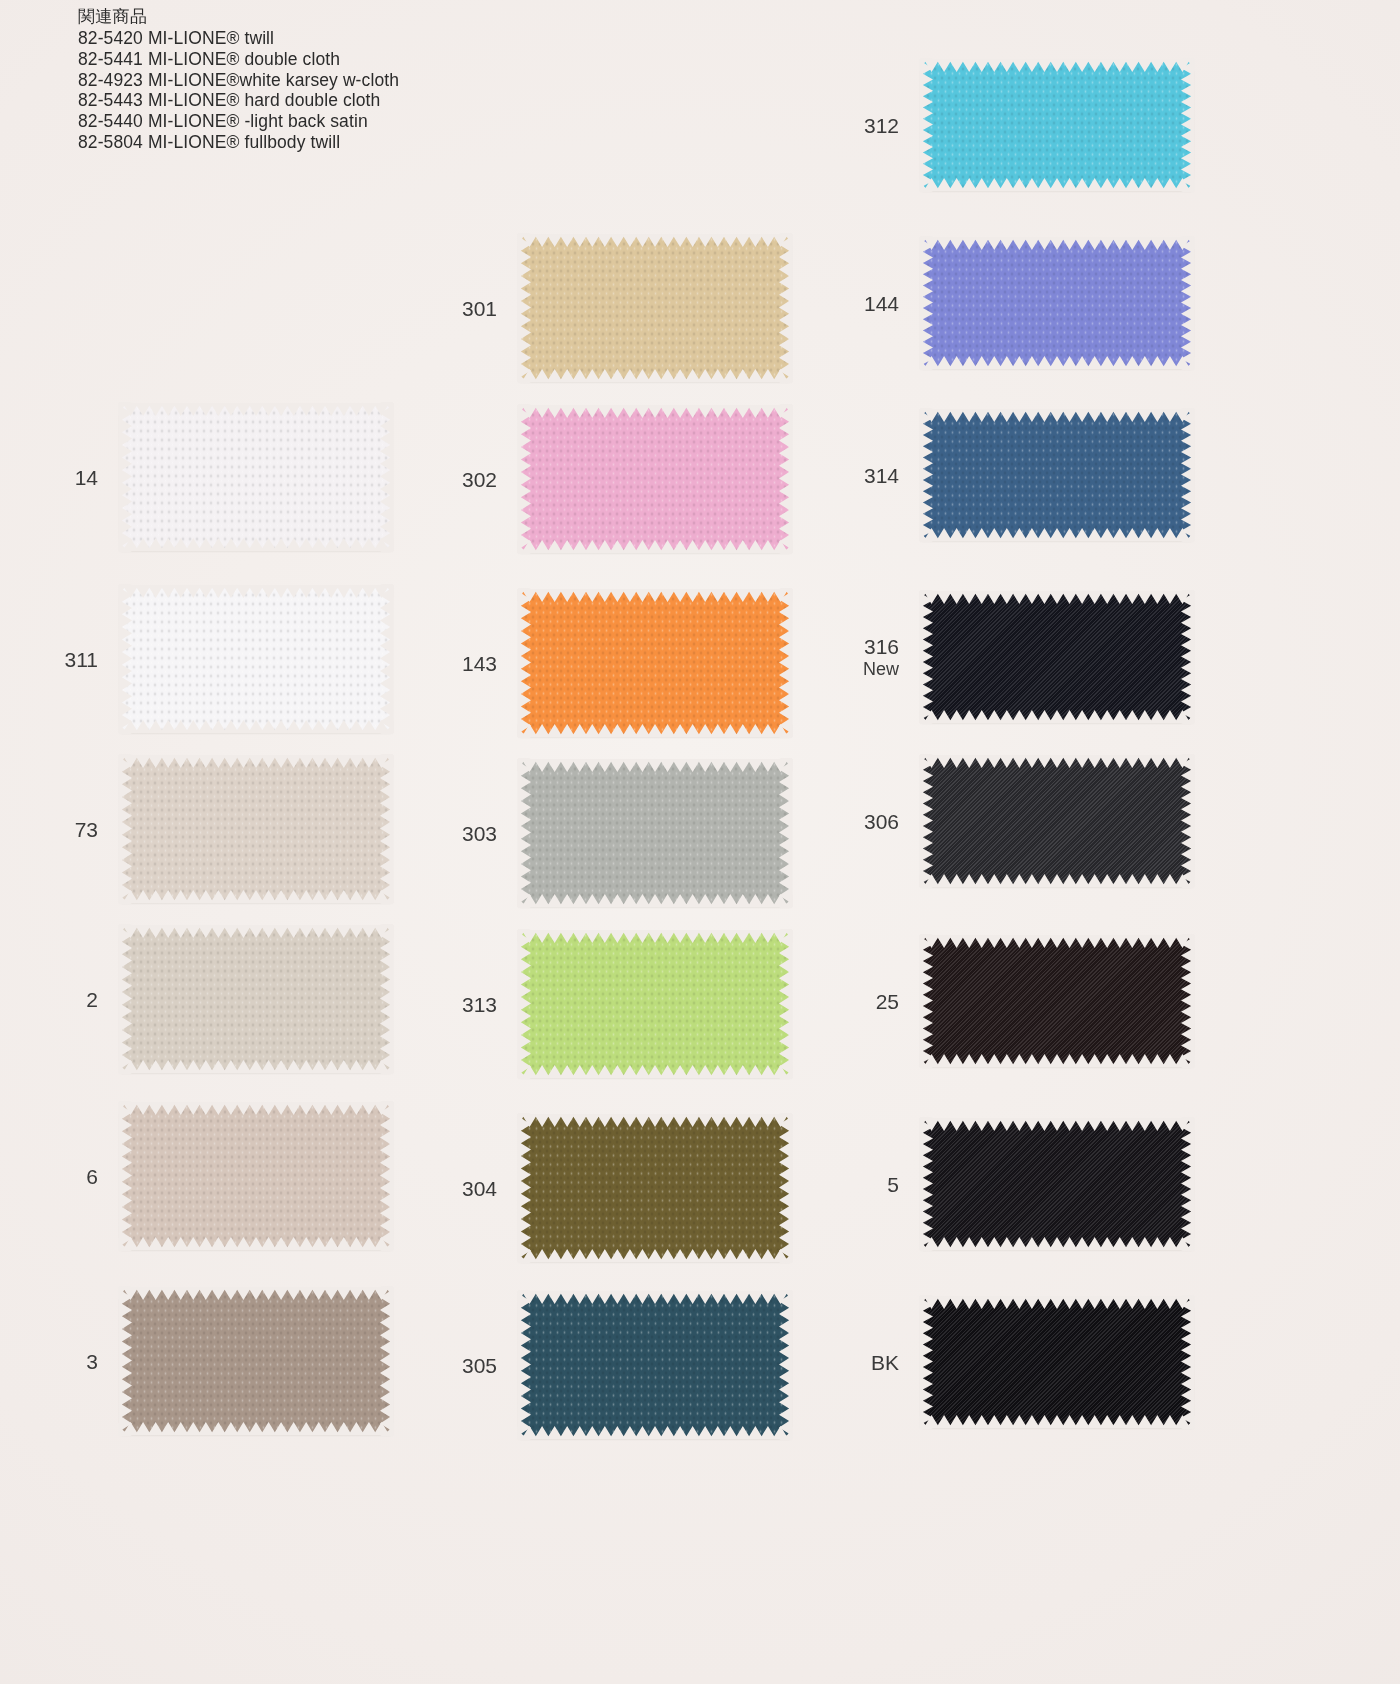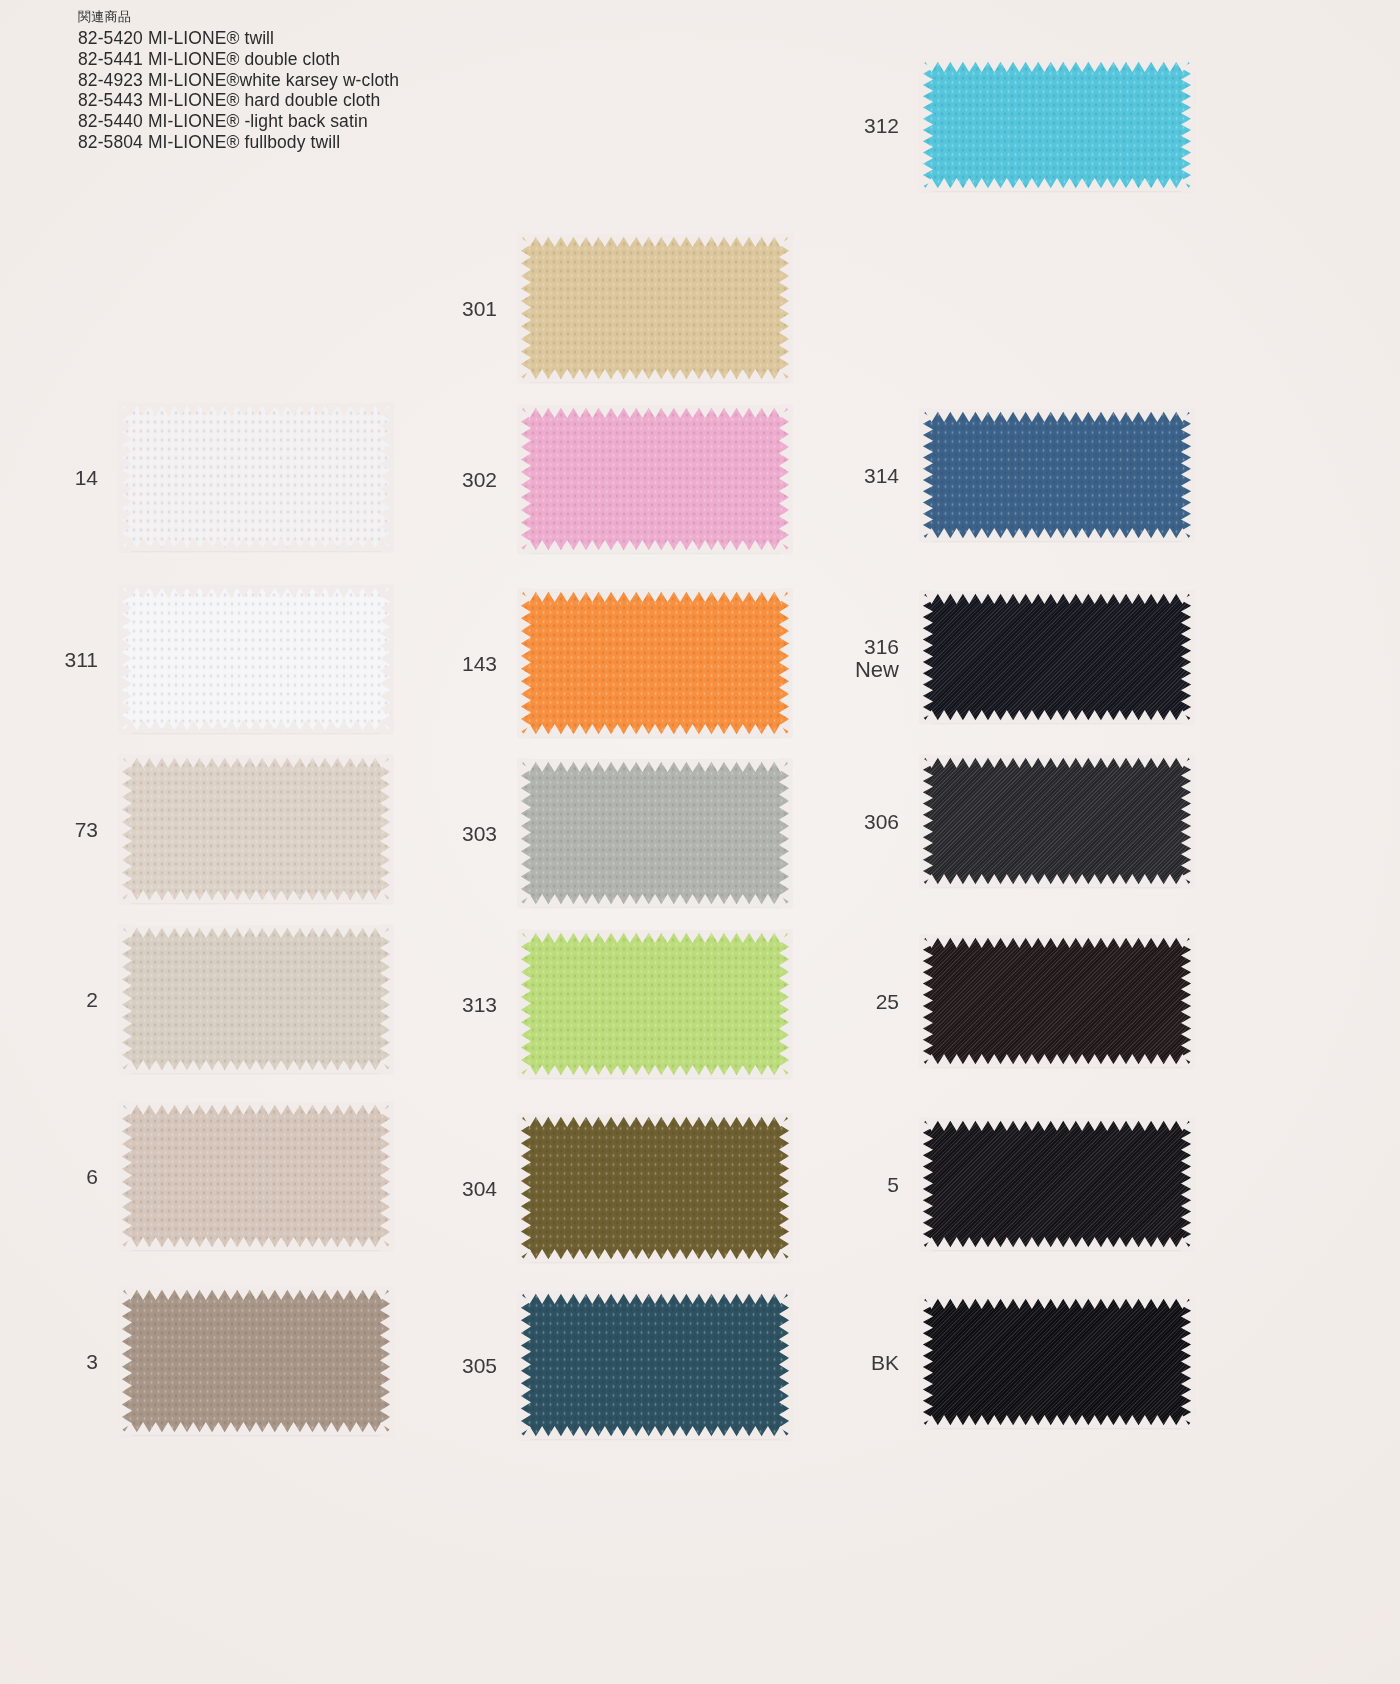--- a/index.html
+++ b/index.html
@@ -27,21 +27,21 @@
 
   
   #related-products {
     position: absolute;
     left: 78px;
     top: 6px;
     width: 520px;
     z-index: 5;
   }
   #related-heading {
-    font-size: 13px;
+    font-size: 17px;
     line-height: 21px;
     letter-spacing: .3px;
     margin-bottom: 1px;
     white-space: nowrap;
   }
   .related-line {
     font-size: 17.5px;
     line-height: 20.8px;
     letter-spacing: .1px;
     white-space: nowrap;
@@ -63,21 +63,21 @@
     top: 50%;
     transform: translateY(-50%);
     text-align: right;
     font-size: 21px;
     line-height: 25px;
     color: #3a3a3a;
     white-space: nowrap;
   }
   .swatch-label .sub {
     display: block;
-    font-size: 22px;
+    font-size: 18px;
     line-height: 21px;
   }
 
   
   .chip {
     position: relative;
     width: 100%;
     height: 100%;
     background-color: #cccccc;
     background-image:
@@ -315,20 +315,29 @@
     </div>
     <div class="swatch-cell" style="left: 921px; top: 60px; width: 272px; height: 130px;">
       <div class="swatch-label"><span>312</span></div>
       <div class="chip" style="background-color: rgb(86, 198, 221);">
         <div class="zig top" style="background: rgb(241, 236, 233);"></div>
         <div class="zig bottom" style="background: rgb(241, 236, 233);"></div>
         <div class="zig left" style="background: rgb(241, 236, 233);"></div>
         <div class="zig right" style="background: rgb(241, 236, 233);"></div>
       </div>
     </div>
+    <div class="swatch-cell" style="left: 921px; top: 238px; width: 272px; height: 130px;">
+      <div class="swatch-label"><span>144</span></div>
+      <div class="chip" style="background-color: rgb(128, 135, 215);">
+        <div class="zig top" style="background: rgb(241, 236, 233);"></div>
+        <div class="zig bottom" style="background: rgb(241, 236, 233);"></div>
+        <div class="zig left" style="background: rgb(241, 236, 233);"></div>
+        <div class="zig right" style="background: rgb(241, 236, 233);"></div>
+      </div>
+    </div>
     <div class="swatch-cell" style="left: 921px; top: 410px; width: 272px; height: 130px;">
       <div class="swatch-label"><span>314</span></div>
       <div class="chip" style="background-color: rgb(60, 98, 137);">
         <div class="zig top" style="background: rgb(241, 236, 233);"></div>
         <div class="zig bottom" style="background: rgb(241, 236, 233);"></div>
         <div class="zig left" style="background: rgb(241, 236, 233);"></div>
         <div class="zig right" style="background: rgb(241, 236, 233);"></div>
       </div>
     </div>
     <div class="swatch-cell" style="left: 921px; top: 592px; width: 272px; height: 130px;">

